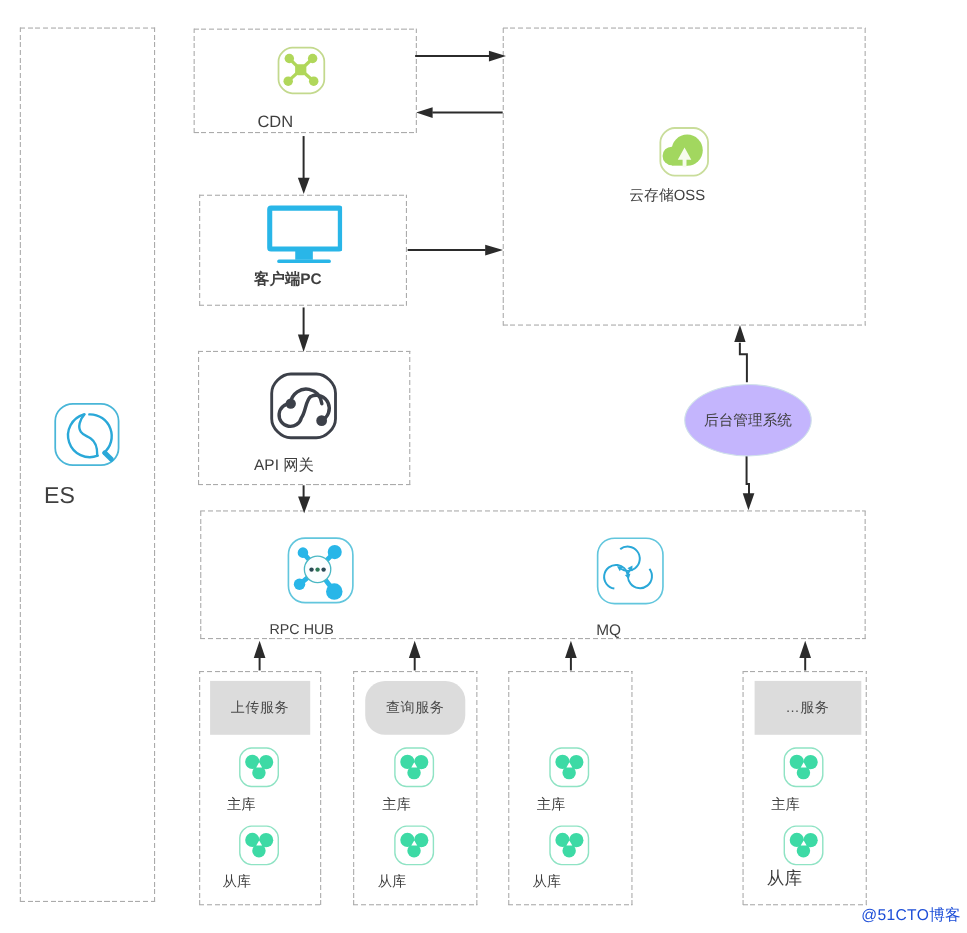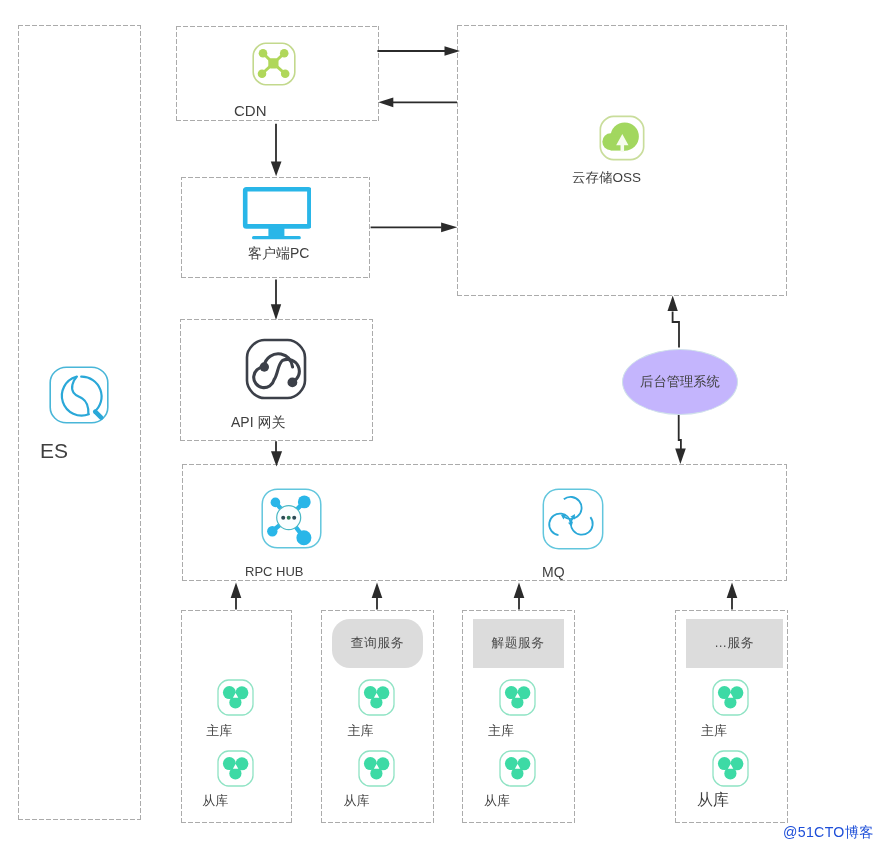--- a/index.html
+++ b/index.html
@@ -106,21 +106,21 @@
   </div>
   <div class="lbl" style="left:572px;top:171px;width:100px;font-size:13.5px;">云存储OSS</div>
 
   <div class="icon" style="left:242px;top:186px;width:69px;height:54px;">
     <svg width="69" height="54" viewBox="0 0 69 54">
       <rect x="3.2" y="3.2" width="64.2" height="37.2" rx="1.2" fill="none" stroke="#29b6e8" stroke-width="4.6"></rect>
       <path d="M26.4 41.2 L42.4 41.2 L42.4 50.2 L26.4 50.2 Z" fill="#29b6e8"></path>
       <rect x="10.0" y="50.0" width="48.8" height="3.2" rx="1.5" fill="#29b6e8"></rect>
     </svg>
   </div>
-  <div class="lbl" style="left:248px;top:246px;width:90px;font-size:14px;">客户端PC</div>
+  <div class="lbl" style="left:231px;top:246px;width:90px;font-size:14px;font-weight:bold;">客户端PC</div>
 
   <div class="icon" style="left:243px;top:336px;width:66px;height:66px;">
     <svg width="66" height="66" viewBox="0 0 66 66">
       <path d="M21.40,4.00 L44.60,4.00 C53.30,4.00 62.00,12.70 62.00,21.40 L62.00,44.60 C62.00,53.30 53.30,62.00 44.60,62.00 L21.40,62.00 C12.70,62.00 4.00,53.30 4.00,44.60 L4.00,21.40 C4.00,12.70 12.70,4.00 21.40,4.00 Z" fill="none" stroke="#3c4049" stroke-width="2.6"></path>
       <path d="M21.2 31.0 A10.3 10.3 0 1 0 31.0 43.8 C35.2 38.2 34.4 28.6 39.6 24.4 A11.2 11.2 0 1 1 49.3 46.1" fill="none" stroke="#3c4049" stroke-width="3.1" stroke-linecap="round" stroke-linejoin="round"></path>
       <path d="M21.0 30.0 C22.6 21.6 30.4 16.4 38.0 18.0 C44.6 19.4 48.6 24.6 49.6 31.0" fill="none" stroke="#3c4049" stroke-width="3.1" stroke-linecap="round"></path>
       <circle cx="21.3" cy="31.0" r="4.7" fill="#3c4049"></circle>
       <circle cx="49.4" cy="46.4" r="4.9" fill="#3c4049"></circle>
     </svg>
   </div>
@@ -161,20 +161,23 @@
         <path d="M36.99,30.12 L32.37,32.66 L36.74,35.39 Z"></path>
       </g>
     </svg>
   </div>
   <div class="lbl" style="left:542px;top:565px;width:60px;font-size:14px;">MQ</div>
 
   <div class="ellipse-node" style="left:622px;top:349px;width:116px;height:66px;">
     <span>后台管理系统</span>
   </div>
 
+  <div class="graybar" style="left:190.8px;top:619px;width:91px;height:49px;">
+    <span>上传服务</span>
+  </div>
   <div class="icon" style="left:215.8px;top:678.0px;width:41px;height:39px;">
     <svg width="41" height="39" viewBox="0 0 41 39">
       <path d="M12.50,2.00 L26.50,2.00 C31.75,2.00 37.00,7.25 37.00,12.50 L37.00,26.50 C37.00,31.75 31.75,37.00 26.50,37.00 L12.50,37.00 C7.25,37.00 2.00,31.75 2.00,26.50 L2.00,12.50 C2.00,7.25 7.25,2.00 12.50,2.00 Z" fill="none" stroke="#8fe3c4" stroke-width="1.3"></path>
       <circle cx="13.4" cy="14.6" r="6.5" fill="#3ddaa5"></circle>
       <circle cx="25.9" cy="14.8" r="6.5" fill="#3ddaa5"></circle>
       <circle cx="19.4" cy="24.4" r="6.1" fill="#3ddaa5"></circle>
       <path d="M19.6 15.0 L22.3 19.7 L16.9 19.7 Z" fill="#ffffff"></path>
     </svg>
   </div>
   <div class="lbl" style="left:206.3px;top:724px;width:60px;font-size:13px;">主库</div>
@@ -206,23 +209,20 @@
     <svg width="41" height="39" viewBox="0 0 41 39">
       <path d="M12.50,2.00 L26.50,2.00 C31.75,2.00 37.00,7.25 37.00,12.50 L37.00,26.50 C37.00,31.75 31.75,37.00 26.50,37.00 L12.50,37.00 C7.25,37.00 2.00,31.75 2.00,26.50 L2.00,12.50 C2.00,7.25 7.25,2.00 12.50,2.00 Z" fill="none" stroke="#8fe3c4" stroke-width="1.3"></path>
       <circle cx="13.4" cy="14.6" r="6.5" fill="#3ddaa5"></circle>
       <circle cx="25.9" cy="14.8" r="6.5" fill="#3ddaa5"></circle>
       <circle cx="19.4" cy="24.4" r="6.1" fill="#3ddaa5"></circle>
       <path d="M19.6 15.0 L22.3 19.7 L16.9 19.7 Z" fill="#ffffff"></path>
     </svg>
   </div>
   <div class="lbl" style="left:343.4px;top:794px;width:68px;font-size:13px;">从库</div>
 
-  <div class="graybar" style="left:472.5px;top:619px;width:91px;height:49px;">
-    <span>解题服务</span>
-  </div>
   <div class="icon" style="left:497.5px;top:678.0px;width:41px;height:39px;">
     <svg width="41" height="39" viewBox="0 0 41 39">
       <path d="M12.50,2.00 L26.50,2.00 C31.75,2.00 37.00,7.25 37.00,12.50 L37.00,26.50 C37.00,31.75 31.75,37.00 26.50,37.00 L12.50,37.00 C7.25,37.00 2.00,31.75 2.00,26.50 L2.00,12.50 C2.00,7.25 7.25,2.00 12.50,2.00 Z" fill="none" stroke="#8fe3c4" stroke-width="1.3"></path>
       <circle cx="13.4" cy="14.6" r="6.5" fill="#3ddaa5"></circle>
       <circle cx="25.9" cy="14.8" r="6.5" fill="#3ddaa5"></circle>
       <circle cx="19.4" cy="24.4" r="6.1" fill="#3ddaa5"></circle>
       <path d="M19.6 15.0 L22.3 19.7 L16.9 19.7 Z" fill="#ffffff"></path>
     </svg>
   </div>
   <div class="lbl" style="left:488.0px;top:724px;width:60px;font-size:13px;">主库</div>

